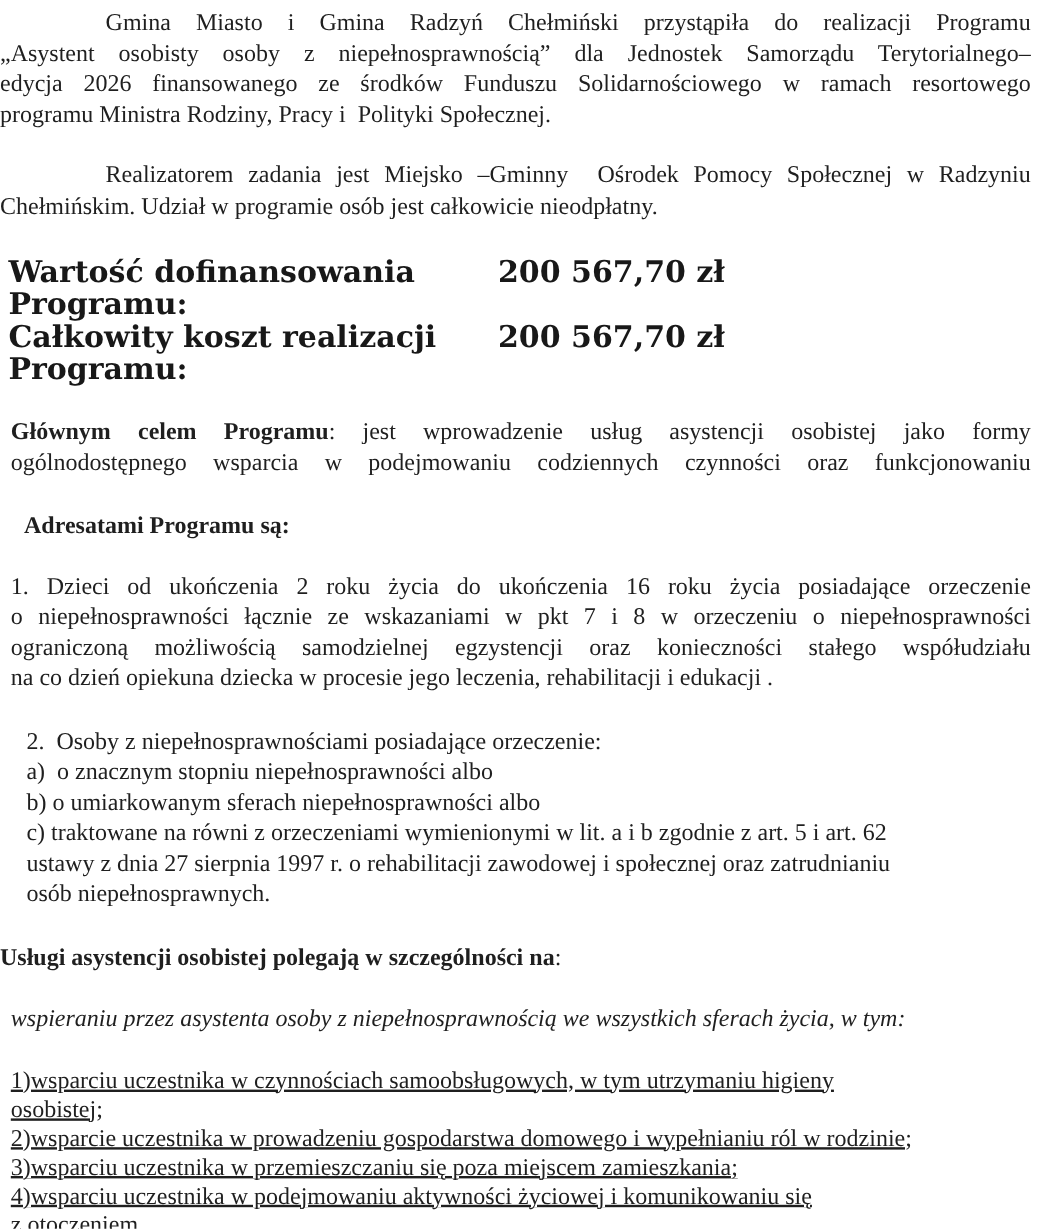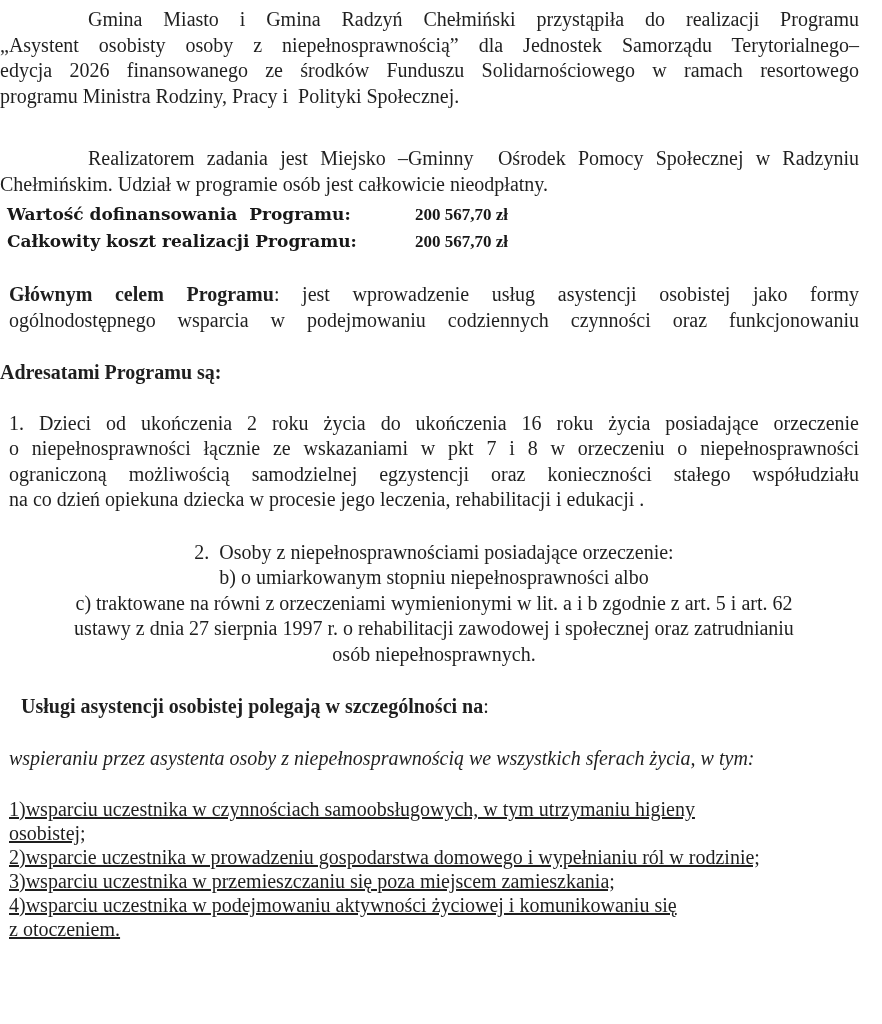--- a/index.html
+++ b/index.html
@@ -11,38 +11,38 @@
     font-family: "Liberation Serif", "DejaVu Serif", serif;
     font-size: 20px;
     line-height: 25.5px;
     overflow: hidden;
   }
   .doc { padding: 7px 23px 0 0; }
   .line { white-space: pre-wrap; }
   .j { text-align: justify; text-align-last: justify; }
   .ind { padding-left: 88px; }
   .b { font-weight: bold; }
-  .block-realizer { margin-top: 37px; }
+  .block-realizer { margin-top: 25px; }
   .block-cost {
-    margin-top: 4px;
+    margin-top: 28px;
     margin-left: 7px;
     font-family: "DejaVu Serif", serif;
     font-weight: bold;
-    font-size: 17px;
+    font-size: 25px;
     line-height: 27px;
     color: #181818;
   }
   .cost-row { display: flex; }
   .cost-label { width: 408px; white-space: pre-wrap; }
-  .cost-value { white-space: pre-wrap; font-family: Liberation Serif, serif; }
+  .cost-value { white-space: pre-wrap; }
   .block-goal { margin-top: 27px; margin-left: 9px; }
-  .block-recip-head { margin-top: 27px; margin-left: 0; font-weight: bold; }
+  .block-recip-head { margin-top: 27px; margin-left: 20px; font-weight: bold; }
   .block-recip1 { margin-top: 25px; margin-left: 9px; }
-  .block-recip2 { margin-top: 27px; margin-left: 9px; text-align: center; }
-  .block-services-head { margin-top: 27px; margin-left: 21px; }
+  .block-recip2 { margin-top: 27px; margin-left: 22px; }
+  .block-services-head { margin-top: 27px; }
   .block-services-intro { margin-top: 26px; margin-left: 9px; font-style: italic; }
   .block-services-list { margin-top: 26px; margin-left: 9px; line-height: 24px; text-decoration: underline; }
 </style>
 </head>
 <body>
 
 <div class="doc">
 
   <div>
     <div class="line j ind">Gmina Miasto i Gmina Radzyń Chełmiński przystąpiła do realizacji Programu</div>
@@ -76,21 +76,22 @@
 
   <div class="block-recip1">
     <div class="line j">1. Dzieci od ukończenia 2 roku życia do ukończenia 16 roku życia posiadające orzeczenie</div>
     <div class="line j">o niepełnosprawności łącznie ze wskazaniami w pkt 7 i 8 w orzeczeniu o niepełnosprawności</div>
     <div class="line j">ograniczoną możliwością samodzielnej egzystencji oraz konieczności stałego współudziału</div>
     <div class="line">na co dzień opiekuna dziecka w procesie jego leczenia, rehabilitacji i edukacji .</div>
   </div>
 
   <div class="block-recip2">
     <div class="line">2.  Osoby z niepełnosprawnościami posiadające orzeczenie:</div>
-    <div class="line">b) o umiarkowanym stopniu niepełnosprawności albo</div>
+    <div class="line">a)  o znacznym stopniu niepełnosprawności albo</div>
+    <div class="line">b) o umiarkowanym sferach niepełnosprawności albo</div>
     <div class="line">c) traktowane na równi z orzeczeniami wymienionymi w lit. a i b zgodnie z art. 5 i art. 62</div>
     <div class="line">ustawy z dnia 27 sierpnia 1997 r. o rehabilitacji zawodowej i społecznej oraz zatrudnianiu</div>
     <div class="line">osób niepełnosprawnych.</div>
   </div>
 
   <div class="block-services-head line"><span class="b">Usługi asystencji osobistej polegają w szczególności na</span><span>:</span></div>
 
   <div class="block-services-intro line">wspieraniu przez asystenta osoby z niepełnosprawnością we wszystkich sferach życia, w tym:</div>
 
   <div class="block-services-list">

